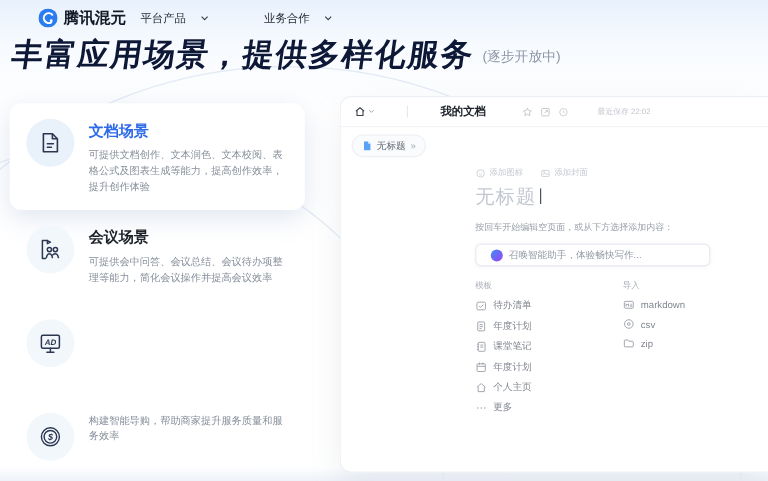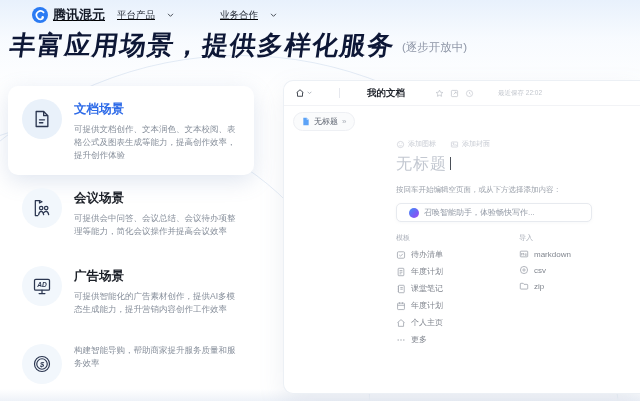--- a/index.html
+++ b/index.html
@@ -9,21 +9,21 @@
 
   .top-tint { position:absolute; left:0; top:0; right:0; height:95px;
     background:linear-gradient(180deg,#e8f1fc 0%, rgba(243,248,254,.65) 40%, rgba(255,255,255,0) 100%); }
   .bottom-tint { position:absolute; left:0; right:0; bottom:0; height:12px;
     background:linear-gradient(0deg,#eef2f8, rgba(255,255,255,0)); }
   .bg-circle { position:absolute; border-radius:50%; border:1px solid rgba(160,185,220,.28); }
   .bg-circle.c1 { width:560px; height:560px; left:-190px; top:120px; }
   .bg-circle.c2 { width:760px; height:760px; left:-140px; top:55px; }
 
   
-  .nav { position:absolute; top:5px; left:32px; height:20px; display:flex; align-items:center; z-index:6;text-decoration:underline; }
+  .nav { position:absolute; top:5px; left:32px; height:20px; display:flex; align-items:center; z-index:6; }
   .brand { display:flex; align-items:center; gap:5px; font-size:13px; font-weight:bold; color:#131926; cursor:pointer; }
   .nav-links { display:flex; gap:46px; margin-left:12px; }
   .nav-item { display:flex; align-items:center; gap:12px; font-size:9.5px; color:#272d38; cursor:pointer; }
 
   
   .hero { position:absolute; top:28px; left:10px; z-index:5; white-space:nowrap; }
   .hero-title { display:inline-block; font-size:26px; font-weight:800; color:#0d1736;
     transform:skewX(-8deg); letter-spacing:1.5px; }
   .hero-sub { font-size:11.5px; color:#8d95a6; margin-left:7px; vertical-align:3px; }
 
@@ -145,24 +145,20 @@
     </div>
 
     <div class="card">
       <span class="card-icon">
         <svg width="20" height="20" viewBox="0 0 24 24" fill="none" stroke="#2b3650" stroke-width="1.5" stroke-linecap="round" stroke-linejoin="round">
           <rect x="3" y="4" width="18" height="13" rx="1.5"></rect>
             <path d="M8.5 21h7M12 17v4"></path>
           <text x="12" y="13.7" font-size="8" font-weight="bold" font-style="italic" fill="#2b3650" stroke="none" text-anchor="middle">AD</text>
         </svg>
       </span>
-      <div>
-        <div class="card-title">广告场景</div>
-        <div class="card-desc">可提供智能化的广告素材创作，提供AI多模态生成能力，提升营销内容创作工作效率</div>
-      </div>
     </div>
 
     <div class="card">
       <span class="card-icon">
         <svg width="20" height="20" viewBox="0 0 24 24" fill="none" stroke="#2b3650" stroke-width="1.4">
           <circle cx="12" cy="12" r="9"></circle>
             <circle cx="12" cy="12" r="6.3"></circle>
           <text x="12" y="15.2" font-size="9" font-weight="bold" font-style="italic" fill="#2b3650" stroke="none" text-anchor="middle">$</text>
         </svg>
       </span>

